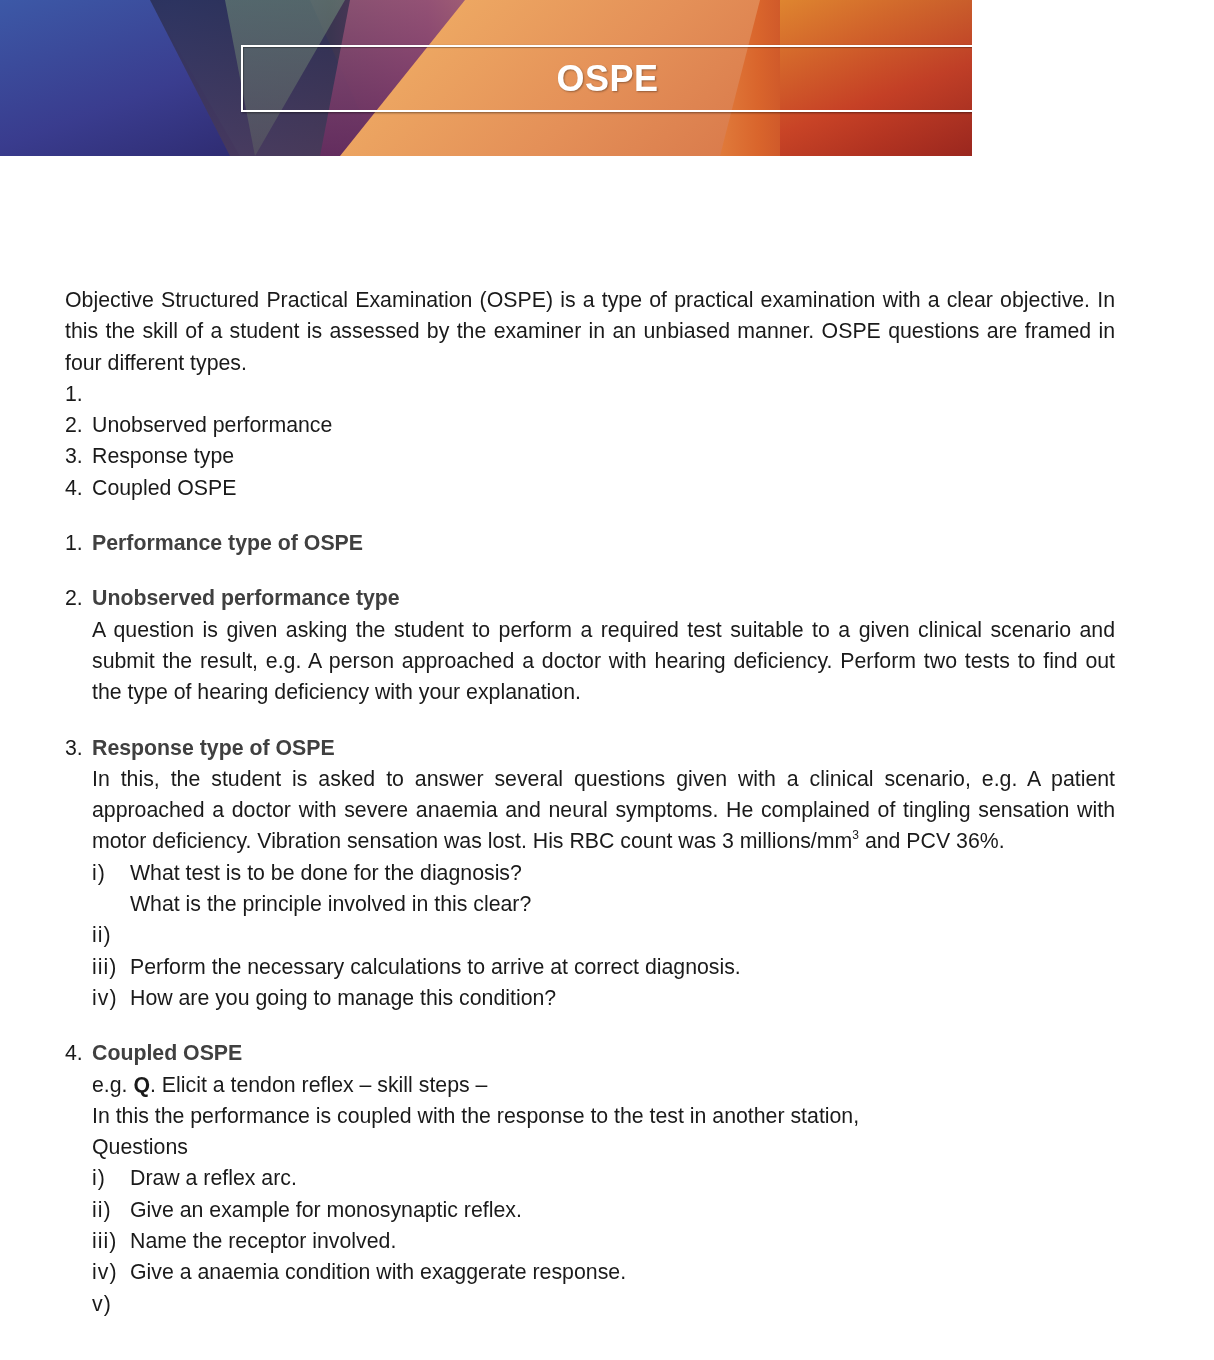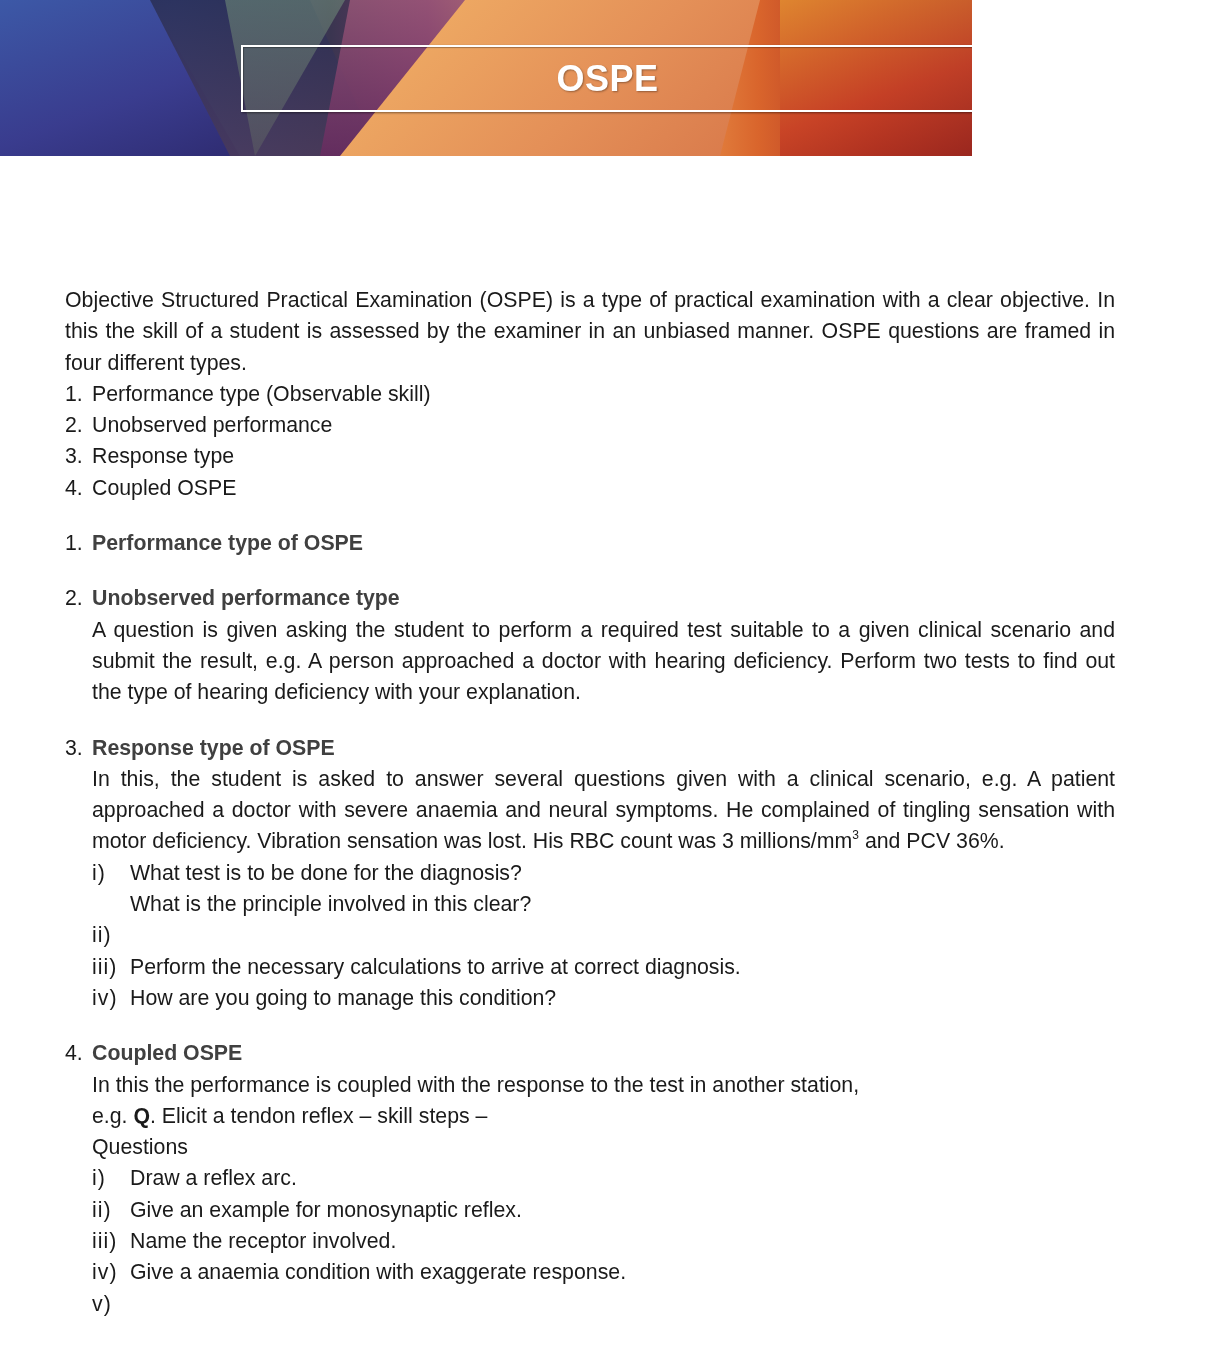--- a/index.html
+++ b/index.html
@@ -62,21 +62,20 @@
     <span>OSPE</span>
   </div>
 </div>
 
 <div class="content">
   <div class="para">Objective Structured Practical Examination (OSPE) is a type of practical examination with a clear objective. In this the skill of a student is assessed by the examiner in an unbiased manner. OSPE questions are framed in four different types.</div>
 
   <div>
     <div class="ol-line">
       <span class="num">1.</span>
-      <span>Performance type (Observable skill)</span>
     </div>
     <div class="ol-line">
       <span class="num">2.</span>
       <span>Unobserved performance</span>
     </div>
     <div class="ol-line">
       <span class="num">3.</span>
       <span>Response type</span>
     </div>
     <div class="ol-line">
@@ -122,22 +121,22 @@
       <span class="rn">iv)</span>
       <span>How are you going to manage this condition?</span>
     </div>
   </div>
 
   <div class="sec">
     <div class="sec-head">
       <span class="num">4.</span>
       <span class="sec-title">Coupled OSPE</span>
     </div>
+    <div class="sec-body"><span>e.g. </span><b>Q</b><span>. Elicit a tendon reflex – skill steps –</span></div>
     <div class="sec-body">In this the performance is coupled with the response to the test in another station,</div>
-    <div class="sec-body"><span>e.g. </span><b>Q</b><span>. Elicit a tendon reflex – skill steps –</span></div>
     <div class="ital">Questions</div>
     <div class="sub">
       <span class="rn">i)</span>
       <span>Draw a reflex arc.</span>
     </div>
     <div class="sub">
       <span class="rn">ii)</span>
       <span>Give an example for monosynaptic reflex.</span>
     </div>
     <div class="sub">

